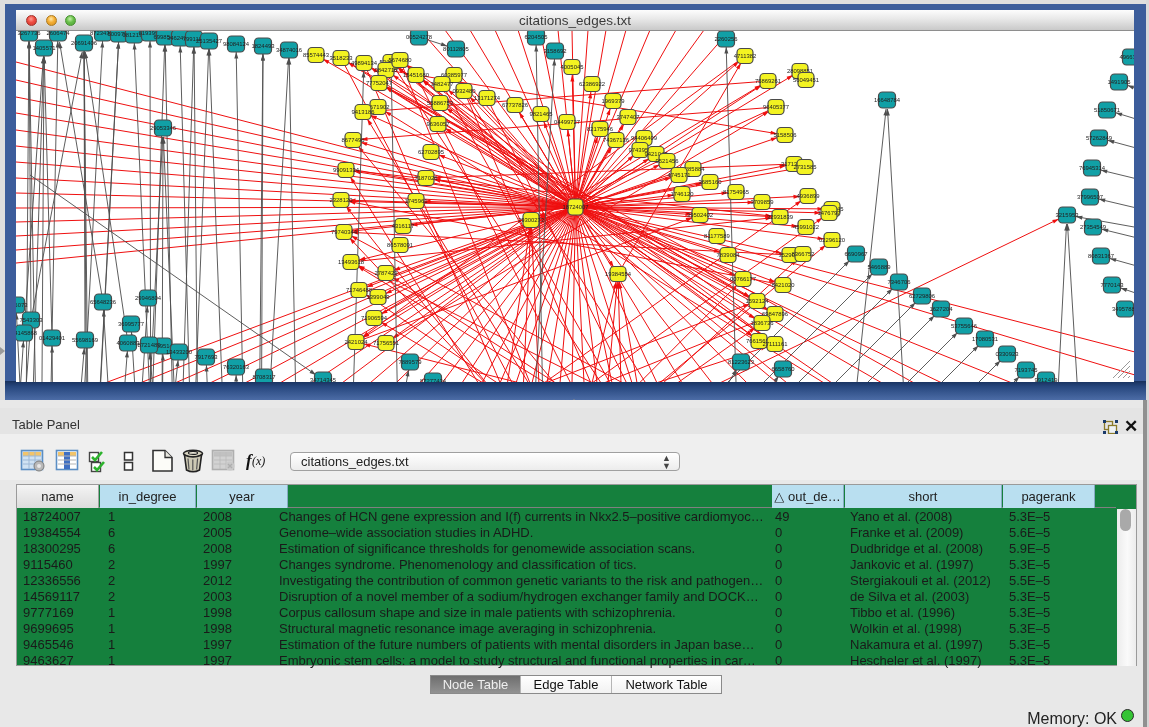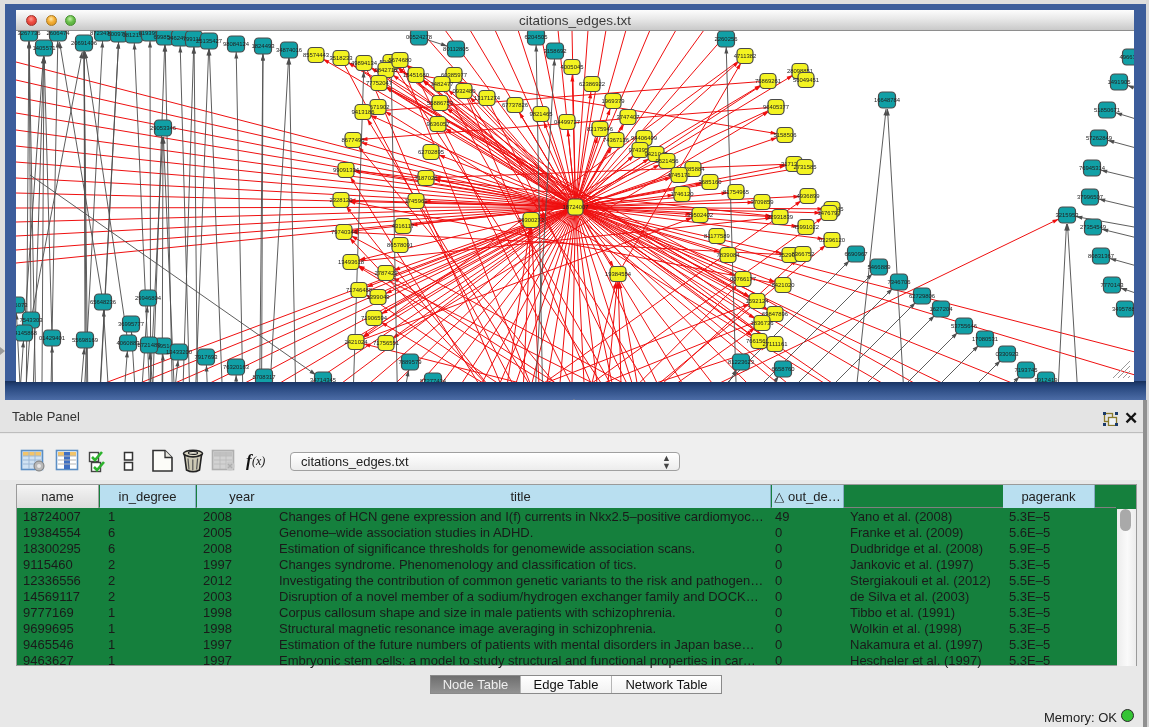--- a/index.html
+++ b/index.html
@@ -12,42 +12,42 @@
 .tl{position:absolute;top:4.5px;width:11px;height:11px;border-radius:50%}
 #tlr{left:10px;background:radial-gradient(circle at 4px 3px,#ff9d94 0,#ee4b40 45%,#c93a30 100%);border:1px solid #a3322a}
 #tly{left:29.5px;background:radial-gradient(circle at 4px 3px,#ffe9a8 0,#f4ad33 45%,#d18f23 100%);border:1px solid #ad7a1e}
 #tlg{left:49px;background:radial-gradient(circle at 4px 3px,#c4f0a8 0,#68bf4a 45%,#50a238 100%);border:1px solid #479030}
 #canvas{position:absolute;left:16px;top:31px;width:1118px;height:351px;background:#fff;overflow:hidden}
 #rightstrip-top{position:absolute;left:1146px;top:0;width:3px;height:400px;background:#d9d9d9}
 #cursor{position:absolute;left:0;top:347px;width:0;height:0;border-top:4px solid transparent;border-bottom:4px solid transparent;border-left:5px solid #9a9a9a}
 #caret{position:absolute;left:569px;top:399px;width:0;height:0;border-left:5px solid transparent;border-right:5px solid transparent;border-bottom:5px solid #8a8a8a}
 
 #panel{position:absolute;left:0;top:400px;width:1149px;height:327px;background:#e8e8e8}
-#phead{position:absolute;left:0;top:0;width:1149px;height:33px;background:#e4e4e4;border-bottom:1px solid #bdbdbd}
+#phead{position:absolute;left:0;top:8px;width:1149px;height:33px;background:#e4e4e4;border-bottom:1px solid #bdbdbd}
 #phead .t{position:absolute;left:12px;top:9px;font-size:13px;color:#333}
 #pclose{position:absolute;left:1124px;top:8px;font-size:17px;font-weight:bold;color:#111}
 #toolbar{position:absolute;left:0;top:34px;width:1149px;height:46px;background:#efefef}
 #combo{position:absolute;left:290px;top:18px;width:390px;height:19px;border:1px solid #a0a0a0;border-radius:4px;background:linear-gradient(180deg,#fff 0,#ececec 100%);font-size:13px;color:#222;line-height:18px;padding-left:10px}
 #combo .ar{position:absolute;right:8px;top:1px;font-size:9px;color:#444;line-height:8px}
 
 #tblwrap{position:absolute;left:16px;top:84px;width:1121px;height:182px;background:#15803d;border:1px solid #9a9a9a}
 .hrow{position:absolute;left:0;top:0;height:23px;border-bottom:1px solid #808080}
 .hc{position:absolute;top:0;height:23px;background:#b9dff0;border-right:1px solid #86abc2;font-size:13px;color:#222;text-align:center;line-height:23px}
 .hc.gray{background:linear-gradient(180deg,#f4f4f4 0,#dcdcdc 100%);border-right:1px solid #a0a0a0}
 .rows{position:absolute;left:0;top:24px;width:1080px;font-size:13px;color:#1a1a1a}
 .r{position:absolute;height:16px;white-space:nowrap}
 .c{position:absolute;overflow:hidden;white-space:nowrap}
 #vsb{position:absolute;left:1100px;top:24px;width:19px;height:157px;background:linear-gradient(90deg,#ececec 0,#fafafa 55%,#ececec 100%)}
 #vsb .th{position:absolute;left:3px;top:0px;width:11px;height:22px;background:#a9a9a9;border-radius:6px}
 
 #tabs{position:absolute;left:430px;top:275px;height:19px;border:1px solid #8a8a8a;border-radius:0;overflow:hidden;background:#fff}
 .tab{float:left;height:19px;font-size:13px;line-height:18px;text-align:center}
 .tab.sel{background:linear-gradient(180deg,#6e6e6e 0,#969696 100%);color:#efefef}
 .tab.un{background:linear-gradient(180deg,#fff 0,#f0f0f0 100%);color:#111;border-left:1px solid #b5b5b5}
-#mem{position:absolute;right:32px;top:310px;font-size:13px;color:#222}
+#mem{position:absolute;right:32px;top:310px;font-size:16px;color:#222}
 #memdot{position:absolute;left:1121px;top:309px;width:13px;height:13px;border-radius:50%;background:#35c435;border:1.5px solid #2a2a2a}
 #rightstrip-bot1{position:absolute;left:1143px;top:0;width:4px;height:327px;background:#909090}
 #rightstrip-bot2{position:absolute;left:1147px;top:0;width:2px;height:327px;background:#d4d4d4}
 </style></head>
 <body>
 <div id="stage">
   <div id="topbg"></div>
   <div id="frame"></div>
   <div id="framebot"></div>
   <div id="titlebar">
@@ -913,22 +913,22 @@
 <text x="232" y="17" font-family="Liberation Serif, serif" font-style="italic" font-size="12" fill="#111">(x)</text>
 </svg>
 
       <div id="combo">citations_edges.txt<span class="ar">▲<br>▼</span></div>
     </div>
     <div id="tblwrap">
         <div class="hrow" style="width:1099px">
           <div class="hc gray" style="left:0px;width:82px">name</div>
           <div class="hc" style="left:83px;width:96px">in_degree</div>
           <div class="hc" style="left:180px;width:91px">year</div>
-          <div class="hc" style="left:254px;width:500px">title</div>
           <div class="hc" style="left:755px;width:72px">△ out_de…</div>
+          <div class="hc" style="left:828px;width:157px">short</div>
           <div class="hc" style="left:986px;width:92px">pagerank</div>
         </div>
         <div class="rows">
           <div class="r" style="top:0px">
             <div class="c" style="left:6px;width:77px">18724007</div>
             <div class="c" style="left:91px;width:89px">1</div>
             <div class="c" style="left:186px;width:68px">2008</div>
             <div class="c" style="left:262px;width:493px">Changes of HCN gene expression and I(f) currents in Nkx2.5–positive cardiomyoc…</div>
             <div class="c" style="left:758px;width:70px">49</div>
             <div class="c" style="left:833px;width:153px">Yano et al. (2008)</div>
@@ -978,21 +978,21 @@
             <div class="c" style="left:758px;width:70px">0</div>
             <div class="c" style="left:833px;width:153px">de Silva et al. (2003)</div>
             <div class="c" style="left:992px;width:87px">5.3E–5</div>
           </div>
           <div class="r" style="top:96px">
             <div class="c" style="left:6px;width:77px">9777169</div>
             <div class="c" style="left:91px;width:89px">1</div>
             <div class="c" style="left:186px;width:68px">1998</div>
             <div class="c" style="left:262px;width:493px">Corpus callosum shape and size in male patients with schizophrenia.</div>
             <div class="c" style="left:758px;width:70px">0</div>
-            <div class="c" style="left:833px;width:153px">Tibbo et al. (1991)</div>
+            <div class="c" style="left:833px;width:153px">Tibbo et al. (1996)</div>
             <div class="c" style="left:992px;width:87px">5.3E–5</div>
           </div>
           <div class="r" style="top:112px">
             <div class="c" style="left:6px;width:77px">9699695</div>
             <div class="c" style="left:91px;width:89px">1</div>
             <div class="c" style="left:186px;width:68px">1998</div>
             <div class="c" style="left:262px;width:493px">Structural magnetic resonance image averaging in schizophrenia.</div>
             <div class="c" style="left:758px;width:70px">0</div>
             <div class="c" style="left:833px;width:153px">Wolkin et al. (1998)</div>
             <div class="c" style="left:992px;width:87px">5.3E–5</div>

